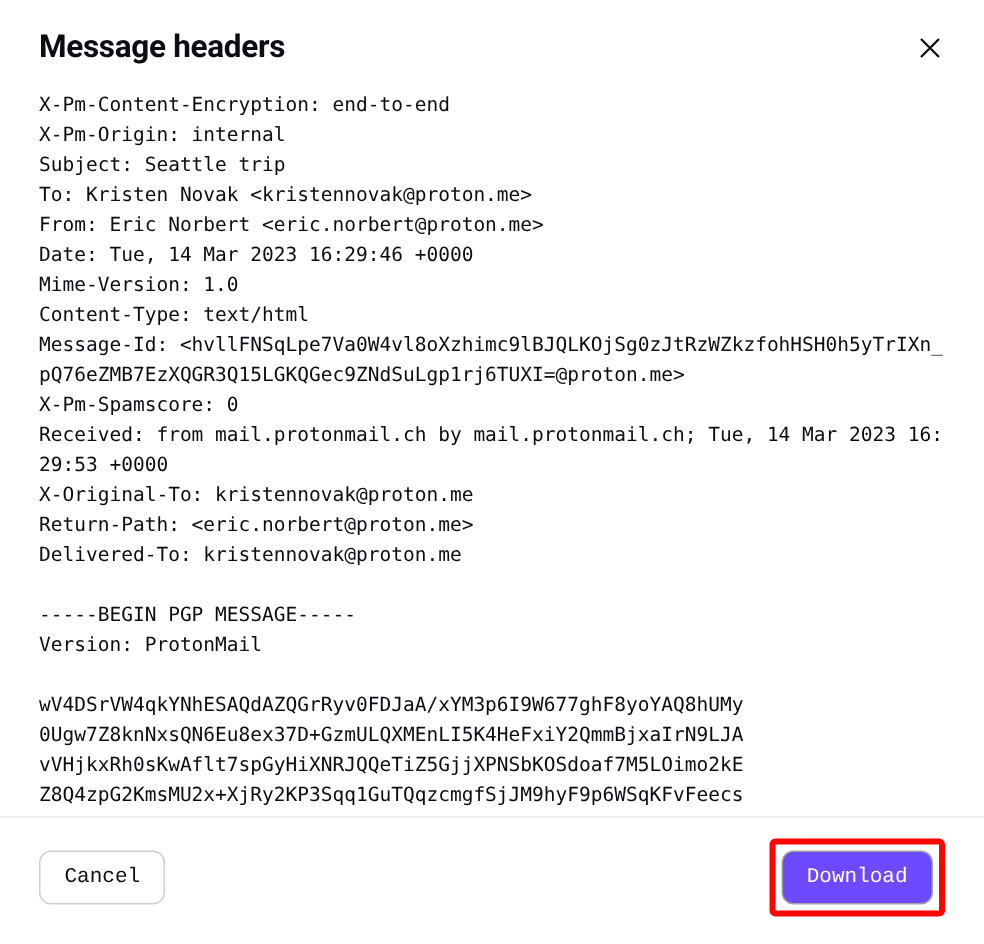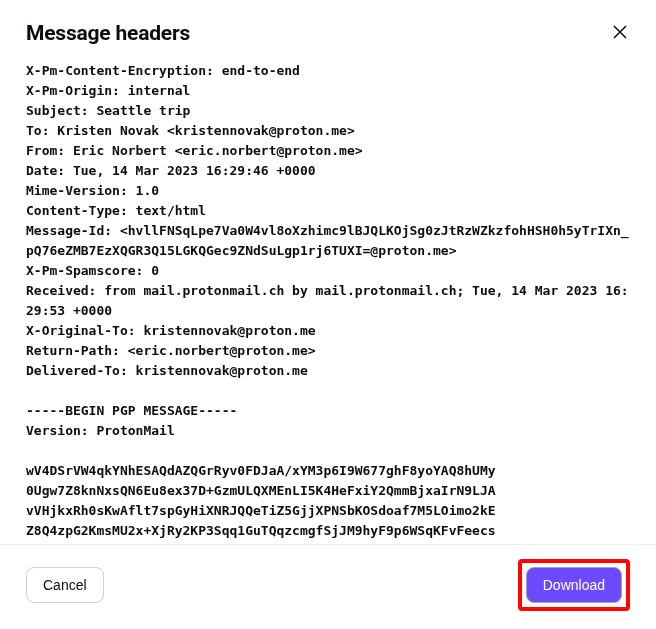--- a/index.html
+++ b/index.html
@@ -1,25 +1,25 @@
 <!DOCTYPE html>
 <html><head>
   <meta charset="utf-8">
   <style>
     * { margin: 0; padding: 0; box-sizing: border-box; }
     body { font-family: -apple-system, BlinkMacSystemFont, "Segoe UI", Roboto, sans-serif; background: #fff; width: 656px; height: 629px; position: relative; overflow: hidden; }
     .modal { width: 100%; height: 100%; display: flex; flex-direction: column; }
-    .header { display: flex; justify-content: space-between; align-items: center; padding: 20px 26px 8px 26px; gap: 29px; }
+    .header { display: flex; justify-content: space-between; align-items: flex-start; padding: 20px 26px 8px 26px; gap: 29px; }
     .title { font-size: 21px; font-weight: 700; color: #0c0c14; letter-spacing: -0.2px; }
     .close-btn { background: none; border: none; cursor: pointer; padding: 2px; color: #0c0c14; margin-top: 2px; }
     .close-btn svg { width: 16px; height: 16px; stroke: currentColor; stroke-width: 1.5; }
     .body { flex: 1; padding: 8px 26px 0 26px; overflow: hidden; }
-    .headers-block { font-family: "SFMono-Regular", Menlo, Consolas, monospace; font-size: 13px; line-height: 20px; color: #0c0c14; white-space: pre-wrap; word-break: break-all; font-weight: bold; }
+    .headers-block { font-family: "SFMono-Regular", Menlo, Consolas, monospace; font-size: 13px; line-height: 20px; color: #0c0c14; white-space: pre-wrap; word-break: break-all; }
     .footer { display: flex; justify-content: space-between; align-items: center; padding: 14px 26px 18px 26px; border-top: 1px solid #eee; background: #fff; }
-    .btn { font-size: 14px; border-radius: 8px; padding: 9px 16px; cursor: pointer; font-family: Liberation Sans, sans-serif; }
+    .btn { font-size: 14px; border-radius: 8px; padding: 9px 16px; cursor: pointer; font-family: Liberation Mono, monospace; }
     .btn-secondary { background: #fff; color: #0c0c14; border: 1px solid #d1cfd6; }
     .btn-primary { background: #6d4aff; color: #fff; border: 1px solid #a3a3a3; }
     .highlight-wrap { border: 4px solid #ff0400; border-radius: 4px; padding: 4px; display: inline-flex; }
   </style>
 </head>
 <body>
 
 <div class="modal">
   <div class="header">
     <h1 class="title">Message headers</h1>

